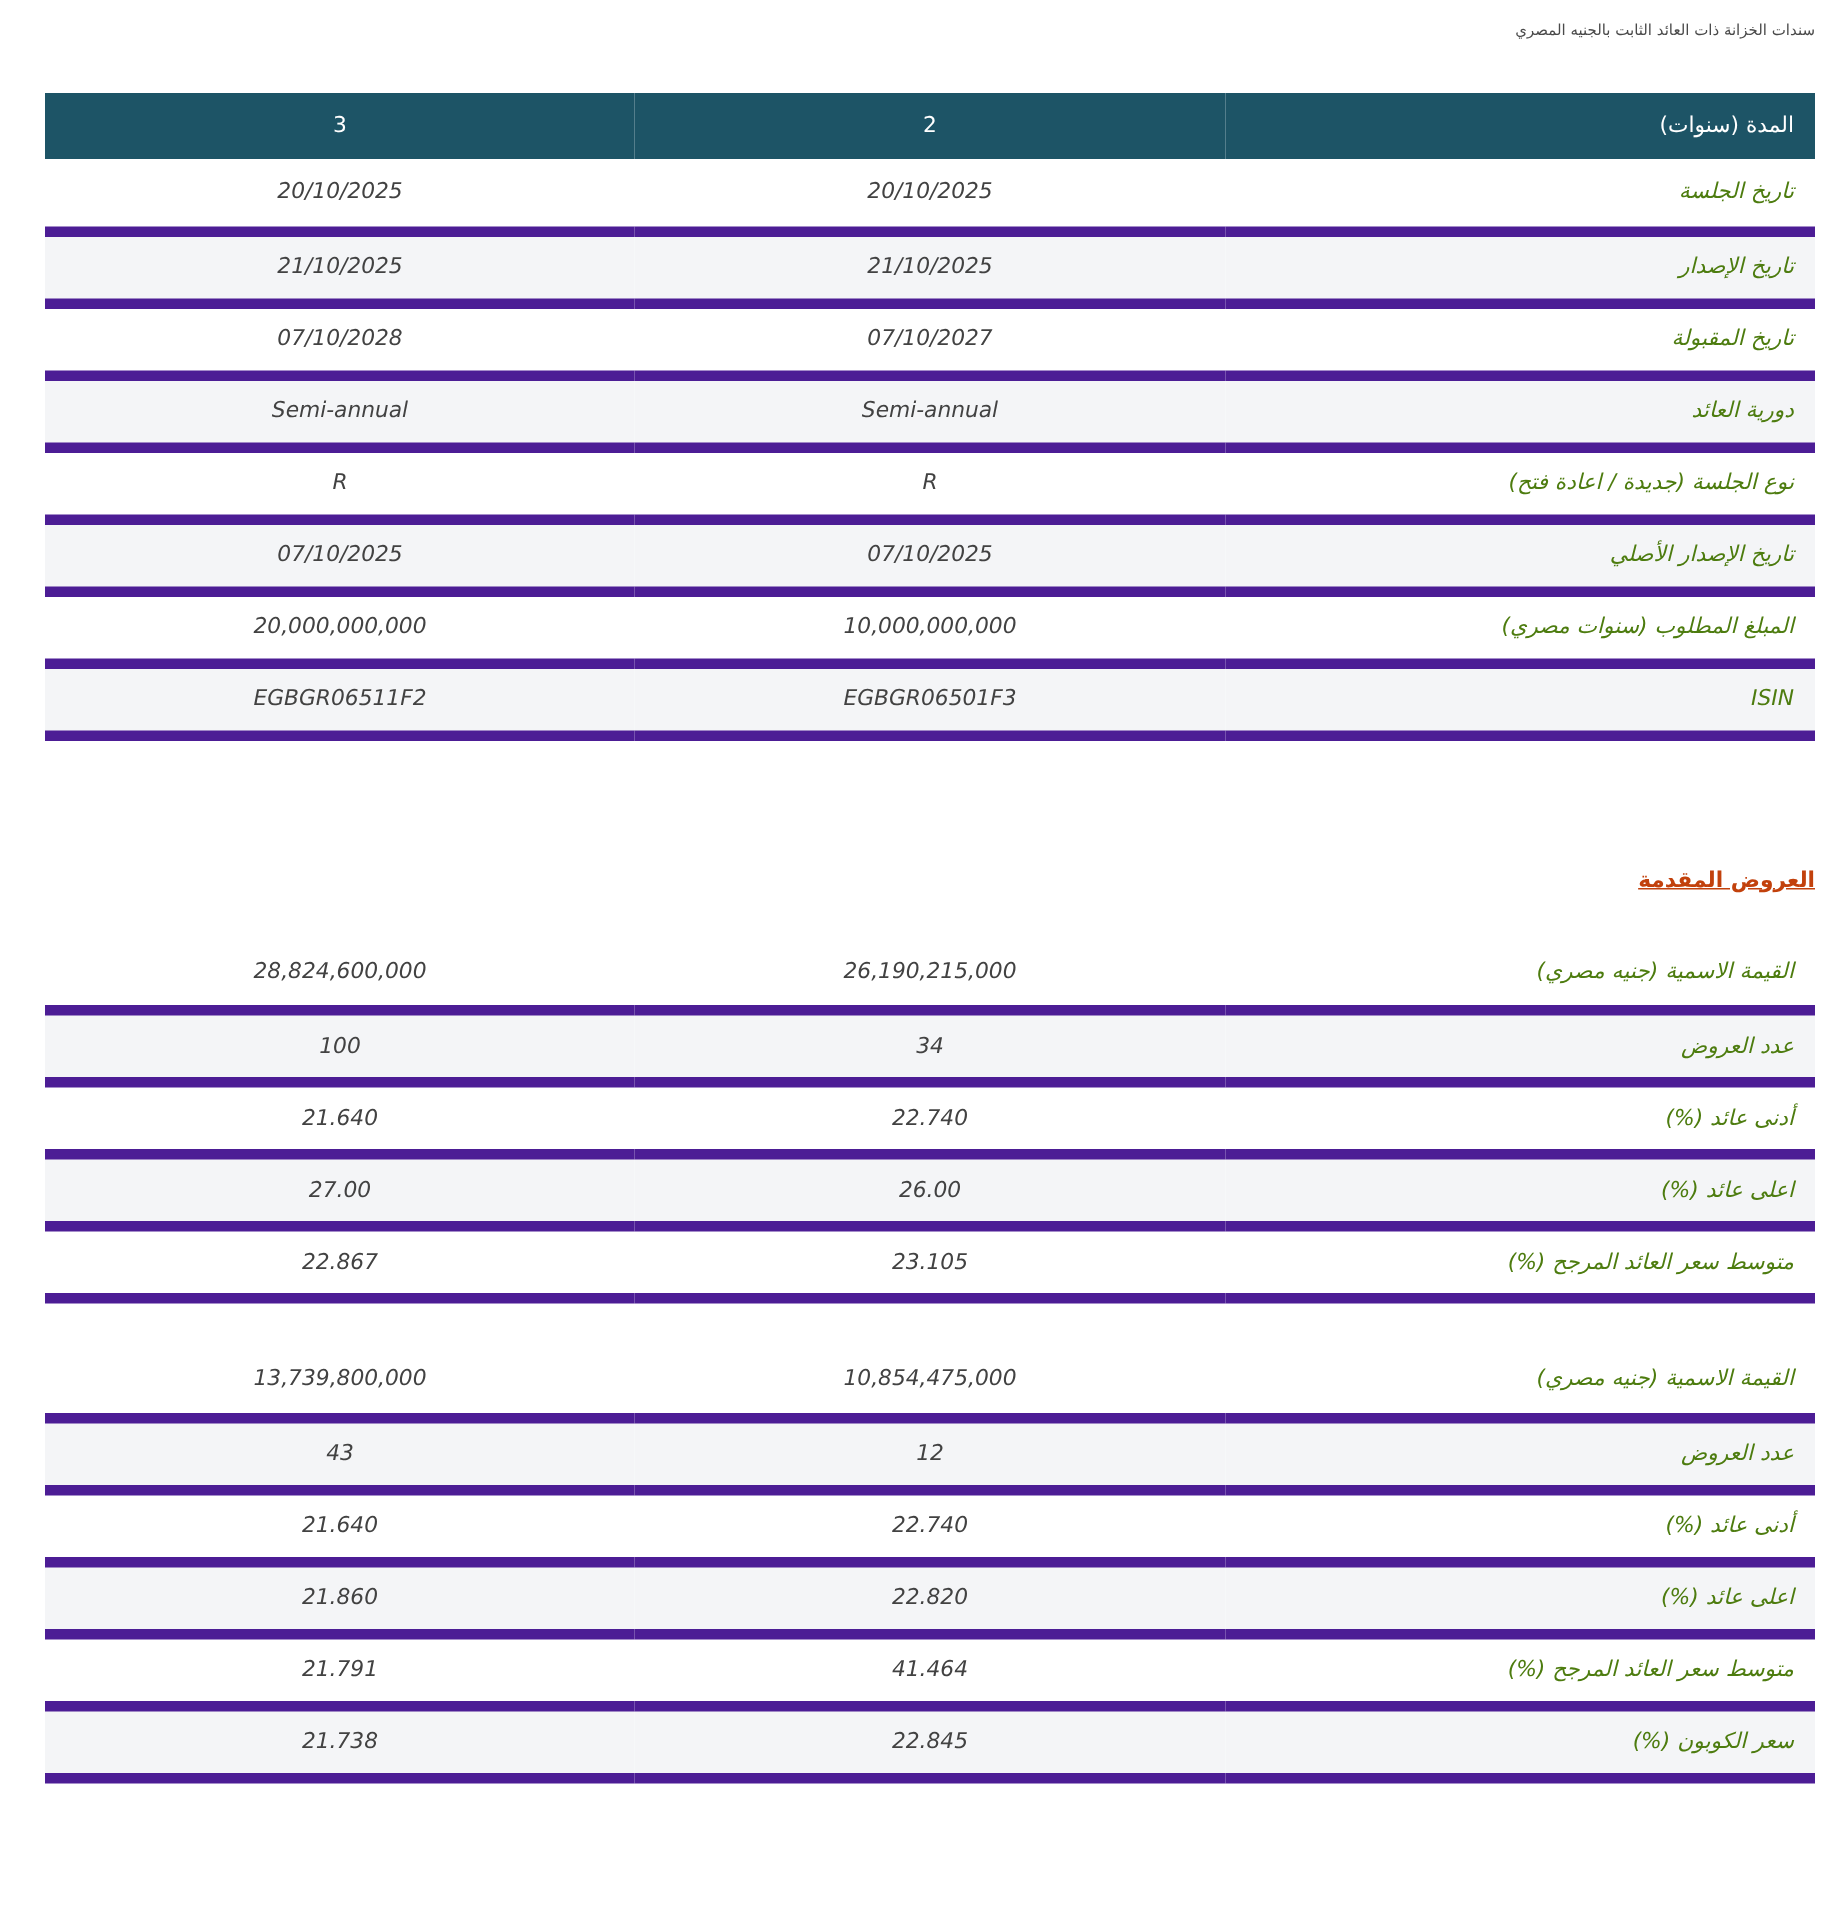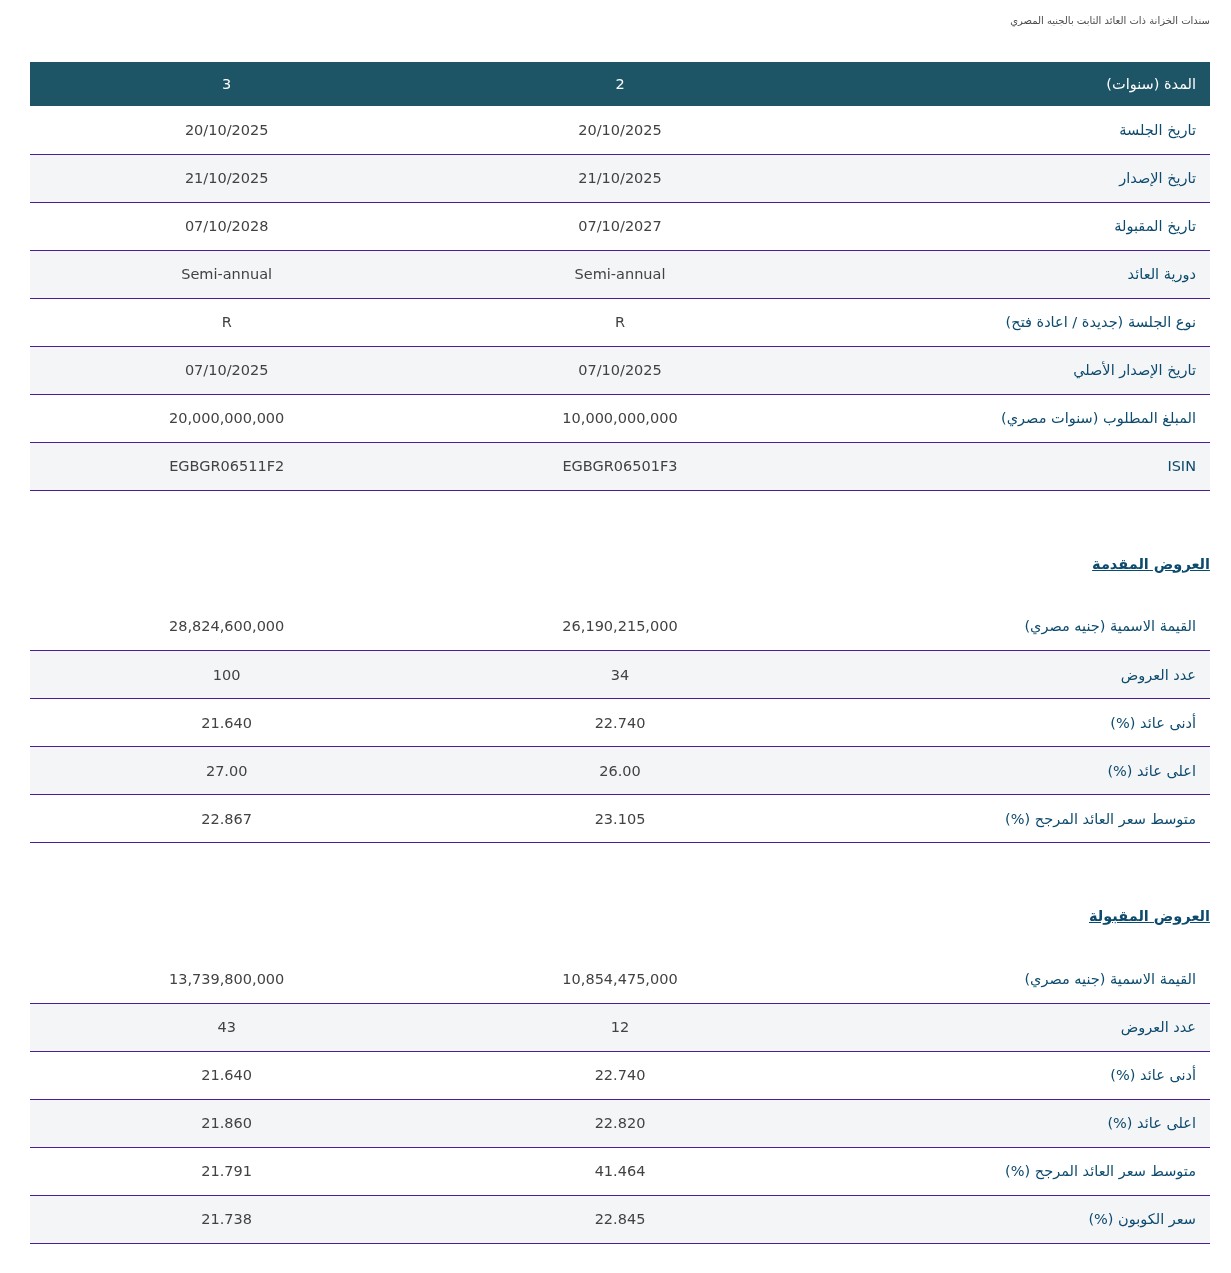--- a/index.html
+++ b/index.html
@@ -40,34 +40,35 @@
     text-align: right;
     padding-right: 14px;
     margin-top: 36px;
   }
   tbody td {
     height: 48px;
     font-size: 14.5px;
     text-align: center;
     color: #424242;
     padding: 0;
-    border-bottom: 1px solid #4c1d95;
+    border-bottom: 7px solid #4c1d95;
+    font-style: italic;
   }
   tbody td.label-cell {
     text-align: right;
     padding-right: 14px;
-    color: #0c4a6e;
+    color: #4d7c0f;
   }
   tbody tr:nth-child(even) { background: #f4f5f7; }
   .section-heading {
-    margin: 62px 0 0 0;
+    margin: 82px 0 0 0;
     font-size: 14.5px;
     line-height: 22px;
     font-weight: bold;
-    color: #0c4a6e;
+    color: #c2410c;
     text-align: right;
     text-decoration: underline;
   }
   table.section-table { margin-top: 28px; }
 </style>
 </head>
 <body>
 
 <div class="page">
 
@@ -150,21 +151,20 @@
         <td>27.00</td>
       </tr>
       <tr>
         <td class="label-cell">متوسط سعر العائد المرجح (%)</td>
         <td>23.105</td>
         <td>22.867</td>
       </tr>
     </tbody>
   </table>
 
-  <h2 class="section-heading">العروض المقبولة</h2>
 
   <table class="data-table section-table">
     <tbody>
       <tr>
         <td class="label-cell">القيمة الاسمية (جنيه مصري)</td>
         <td>10,854,475,000</td>
         <td>13,739,800,000</td>
       </tr>
       <tr>
         <td class="label-cell">عدد العروض</td>

